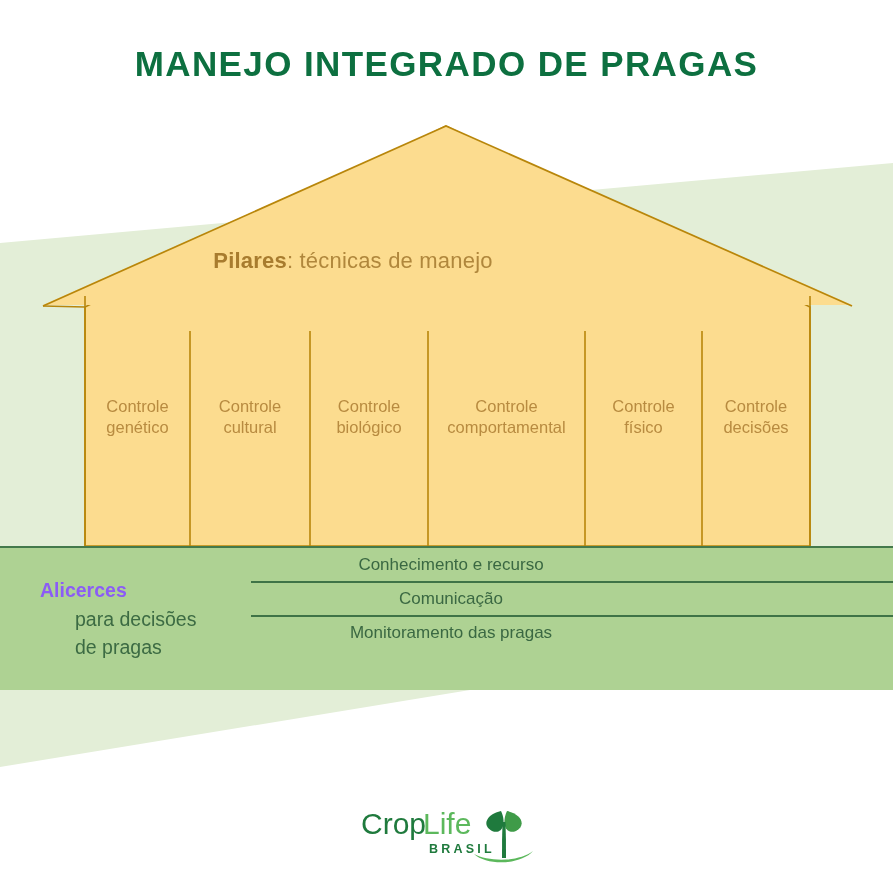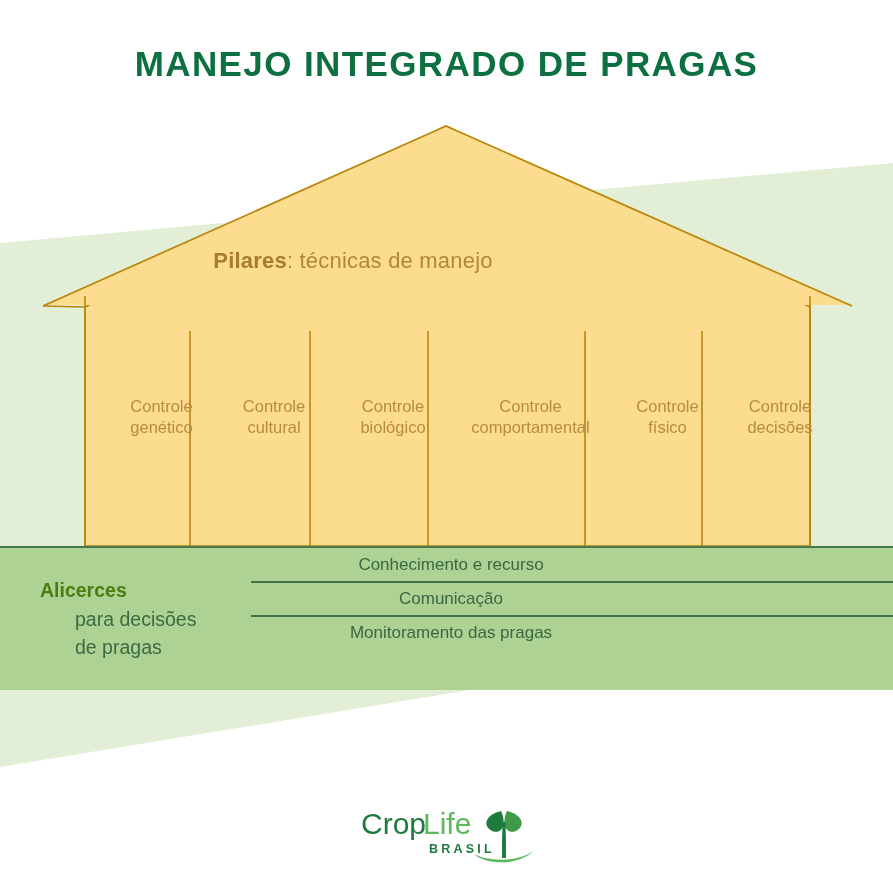--- a/index.html
+++ b/index.html
@@ -74,21 +74,20 @@
     width: 893px;
     height: 893px;
   }
   .pillar-label {
     position: absolute;
     top: 396px;
     text-align: center;
     font-size: 16.5px;
     line-height: 21px;
     color: #b88b40;
-    padding-left: 24px;
   }
   .pillar-label .ln { display: block; white-space: nowrap; }
 
   
   #foundation-band {
     position: absolute;
     left: 0;
     top: 546px;
     width: 893px;
     height: 144px;
@@ -101,21 +100,21 @@
     left: 40px;
     top: 576px;
     width: 210px;
     font-size: 19.5px;
     line-height: 28.5px;
     color: #3c6b43;
   }
   #foundation-title .strong {
     font-weight: bold;
     display: block;
-    color: #4d7c0f;
+    color: #8b5cf6;
   }
   #foundation-title .sub { display: block; margin-left: 35px; }
 
   #foundation-items {
     position: absolute;
     left: 251px;
     top: 549px;
     width: 642px;
     height: 141px;
   }

